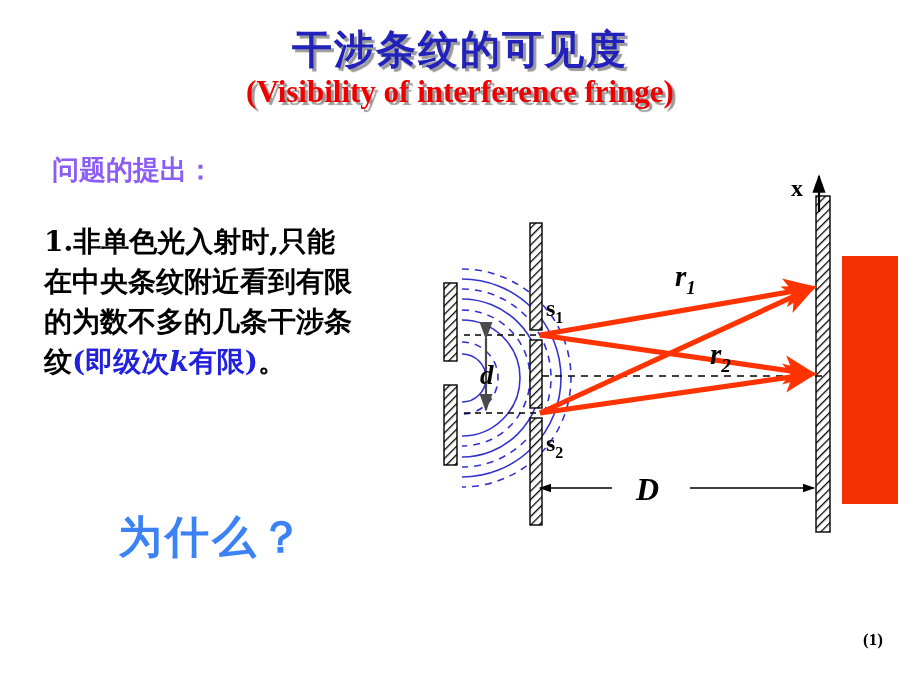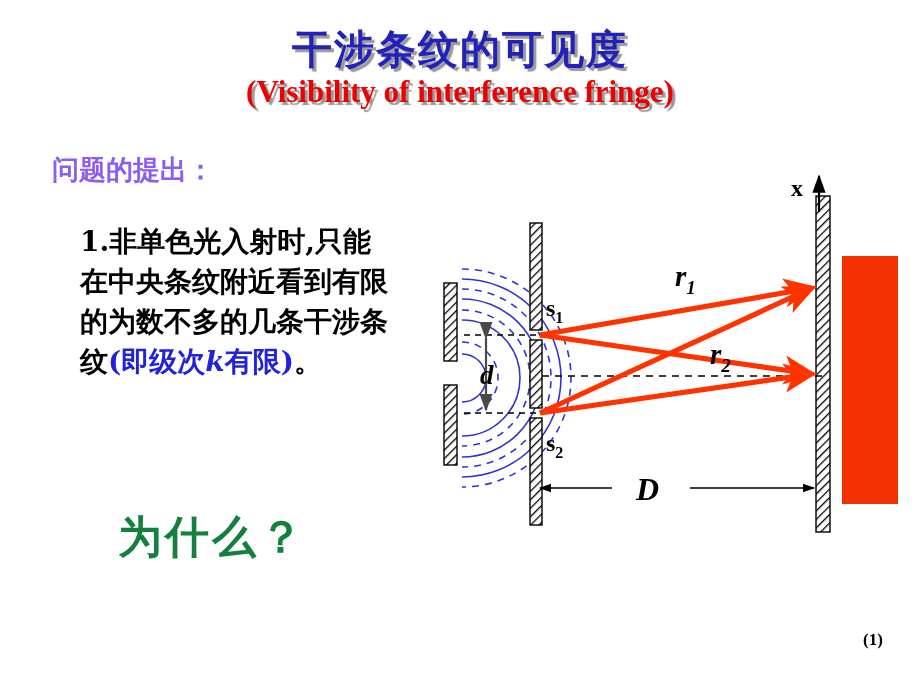--- a/index.html
+++ b/index.html
@@ -71,21 +71,20 @@
     font-family: "DejaVu Serif", "Liberation Serif", serif;
     font-size: 28px;
     font-weight: bold;
     color: #000000;
     line-height: 40px;
   }
   #para-1 {
     left: 44px;
     top: 222px;
     width: 310px;
-    margin-left: 36px;
   }
   #para-2 {
     left: 54px;
     top: 402px;
     width: 310px;
   }
   .blue-frag {
     color: #2222dd;
   }
   .ital-k {
@@ -93,21 +92,21 @@
     font-weight: bold;
   }
 
   #why-line {
     position: absolute;
     left: 118px;
     top: 508px;
     font-family: "DejaVu Serif", "Liberation Serif", serif;
     font-size: 44px;
     font-weight: bold;
-    color: #15803d;
+    color: #3b82f6;
     letter-spacing: 3px;
     white-space: nowrap;
   }
 
   
   #page-num {
     position: absolute;
     left: 863px;
     top: 630px;
     font-family: "Liberation Serif", "DejaVu Serif", serif;

